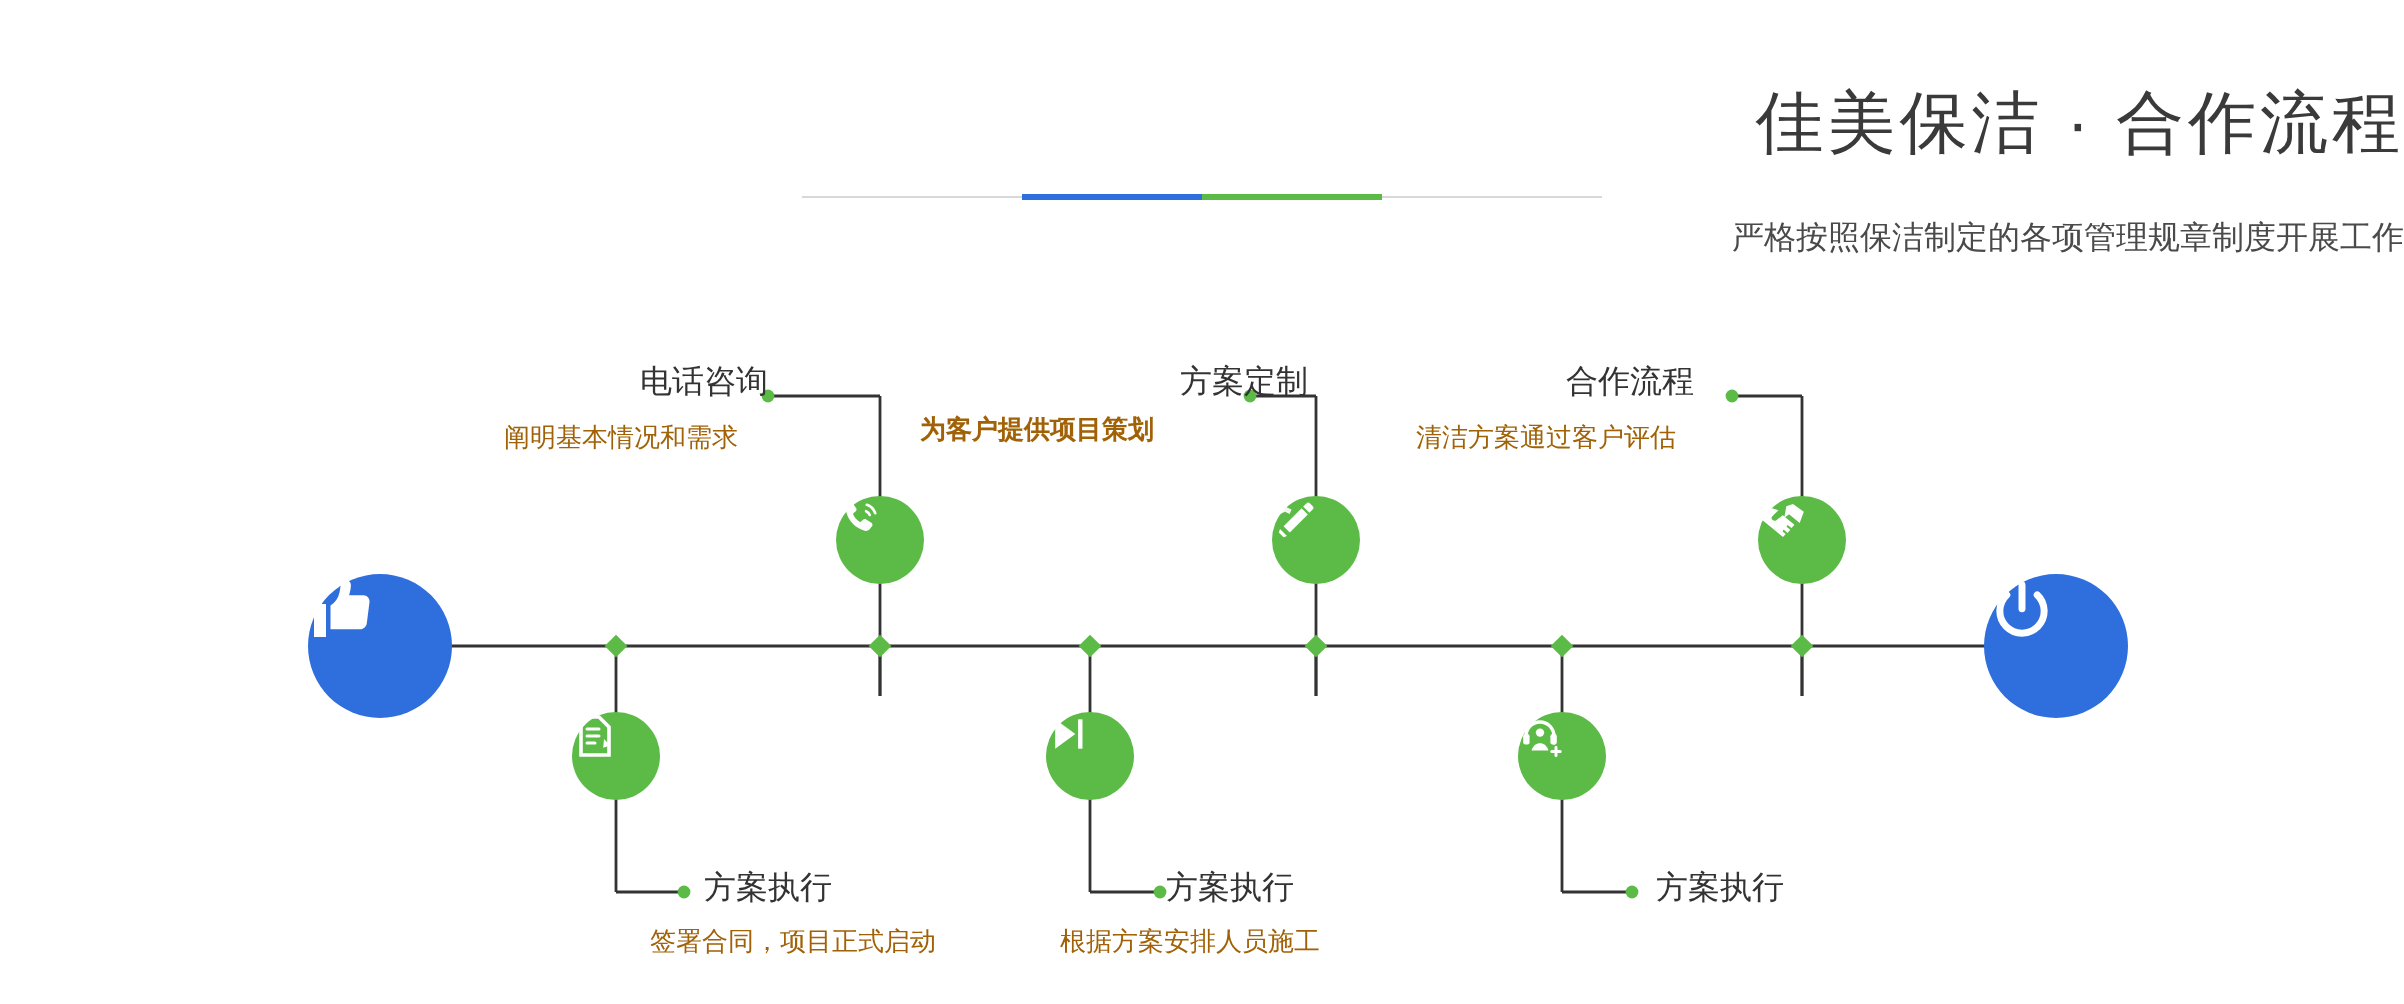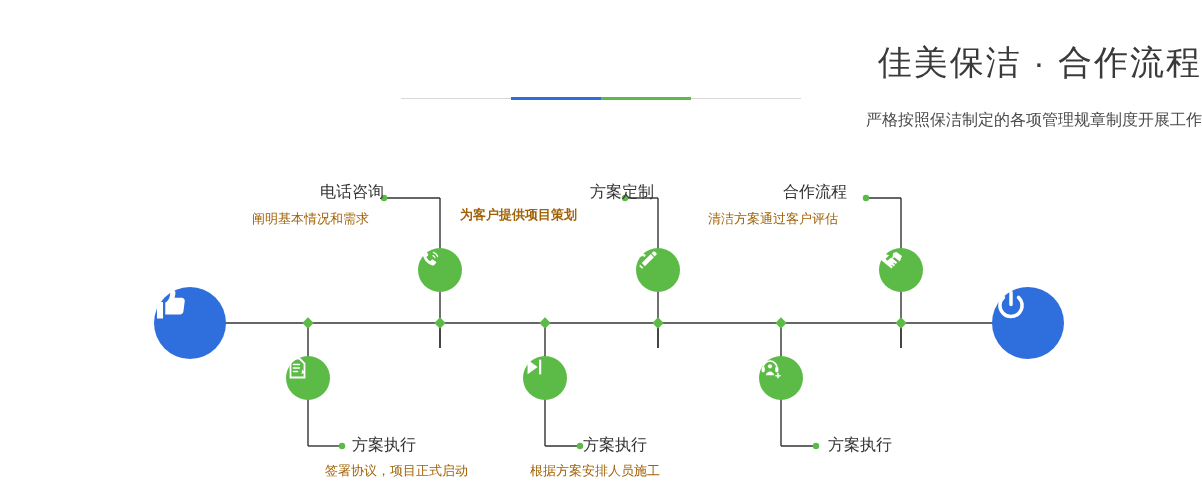--- a/index.html
+++ b/index.html
@@ -227,21 +227,21 @@
   <div class="circle-icon green-circle" style="left:286px; top:206px;">
     <span>
       <svg width="24" height="24" viewBox="0 0 24 24" fill="#ffffff">
         <path d="M4.5 2.5h9l5 5v14h-14z" fill="none" stroke="#ffffff" stroke-width="1.8"></path>
         <path d="M7.5 8.5h6M7.5 12h6M7.5 15.5h4" stroke="#ffffff" stroke-width="1.5" stroke-linecap="round"></path>
         <path d="M16 13.5l3.2 3.2-3.6 1.2.4-4.4z"></path>
       </svg>
     </span>
   </div>
   <div class="node-label" style="left:352px; top:285px;">方案执行</div>
-  <div class="node-desc" style="left:325px; top:312px;">签署协议，项目正式启动</div>
+  <div class="node-desc" style="left:325px; top:312px;">签署合同，项目正式启动</div>
 
   <div class="circle-icon green-circle" style="left:523px; top:206px;">
     <span>
       <svg width="22" height="22" viewBox="0 0 24 24" fill="#ffffff">
         <path d="M5 4l11 8-11 8z"></path>
         <rect x="17.5" y="4" width="2.4" height="16"></rect>
       </svg>
     </span>
   </div>
   <div class="node-label" style="left:564px; top:285px;margin-left:19px;">方案执行</div>

